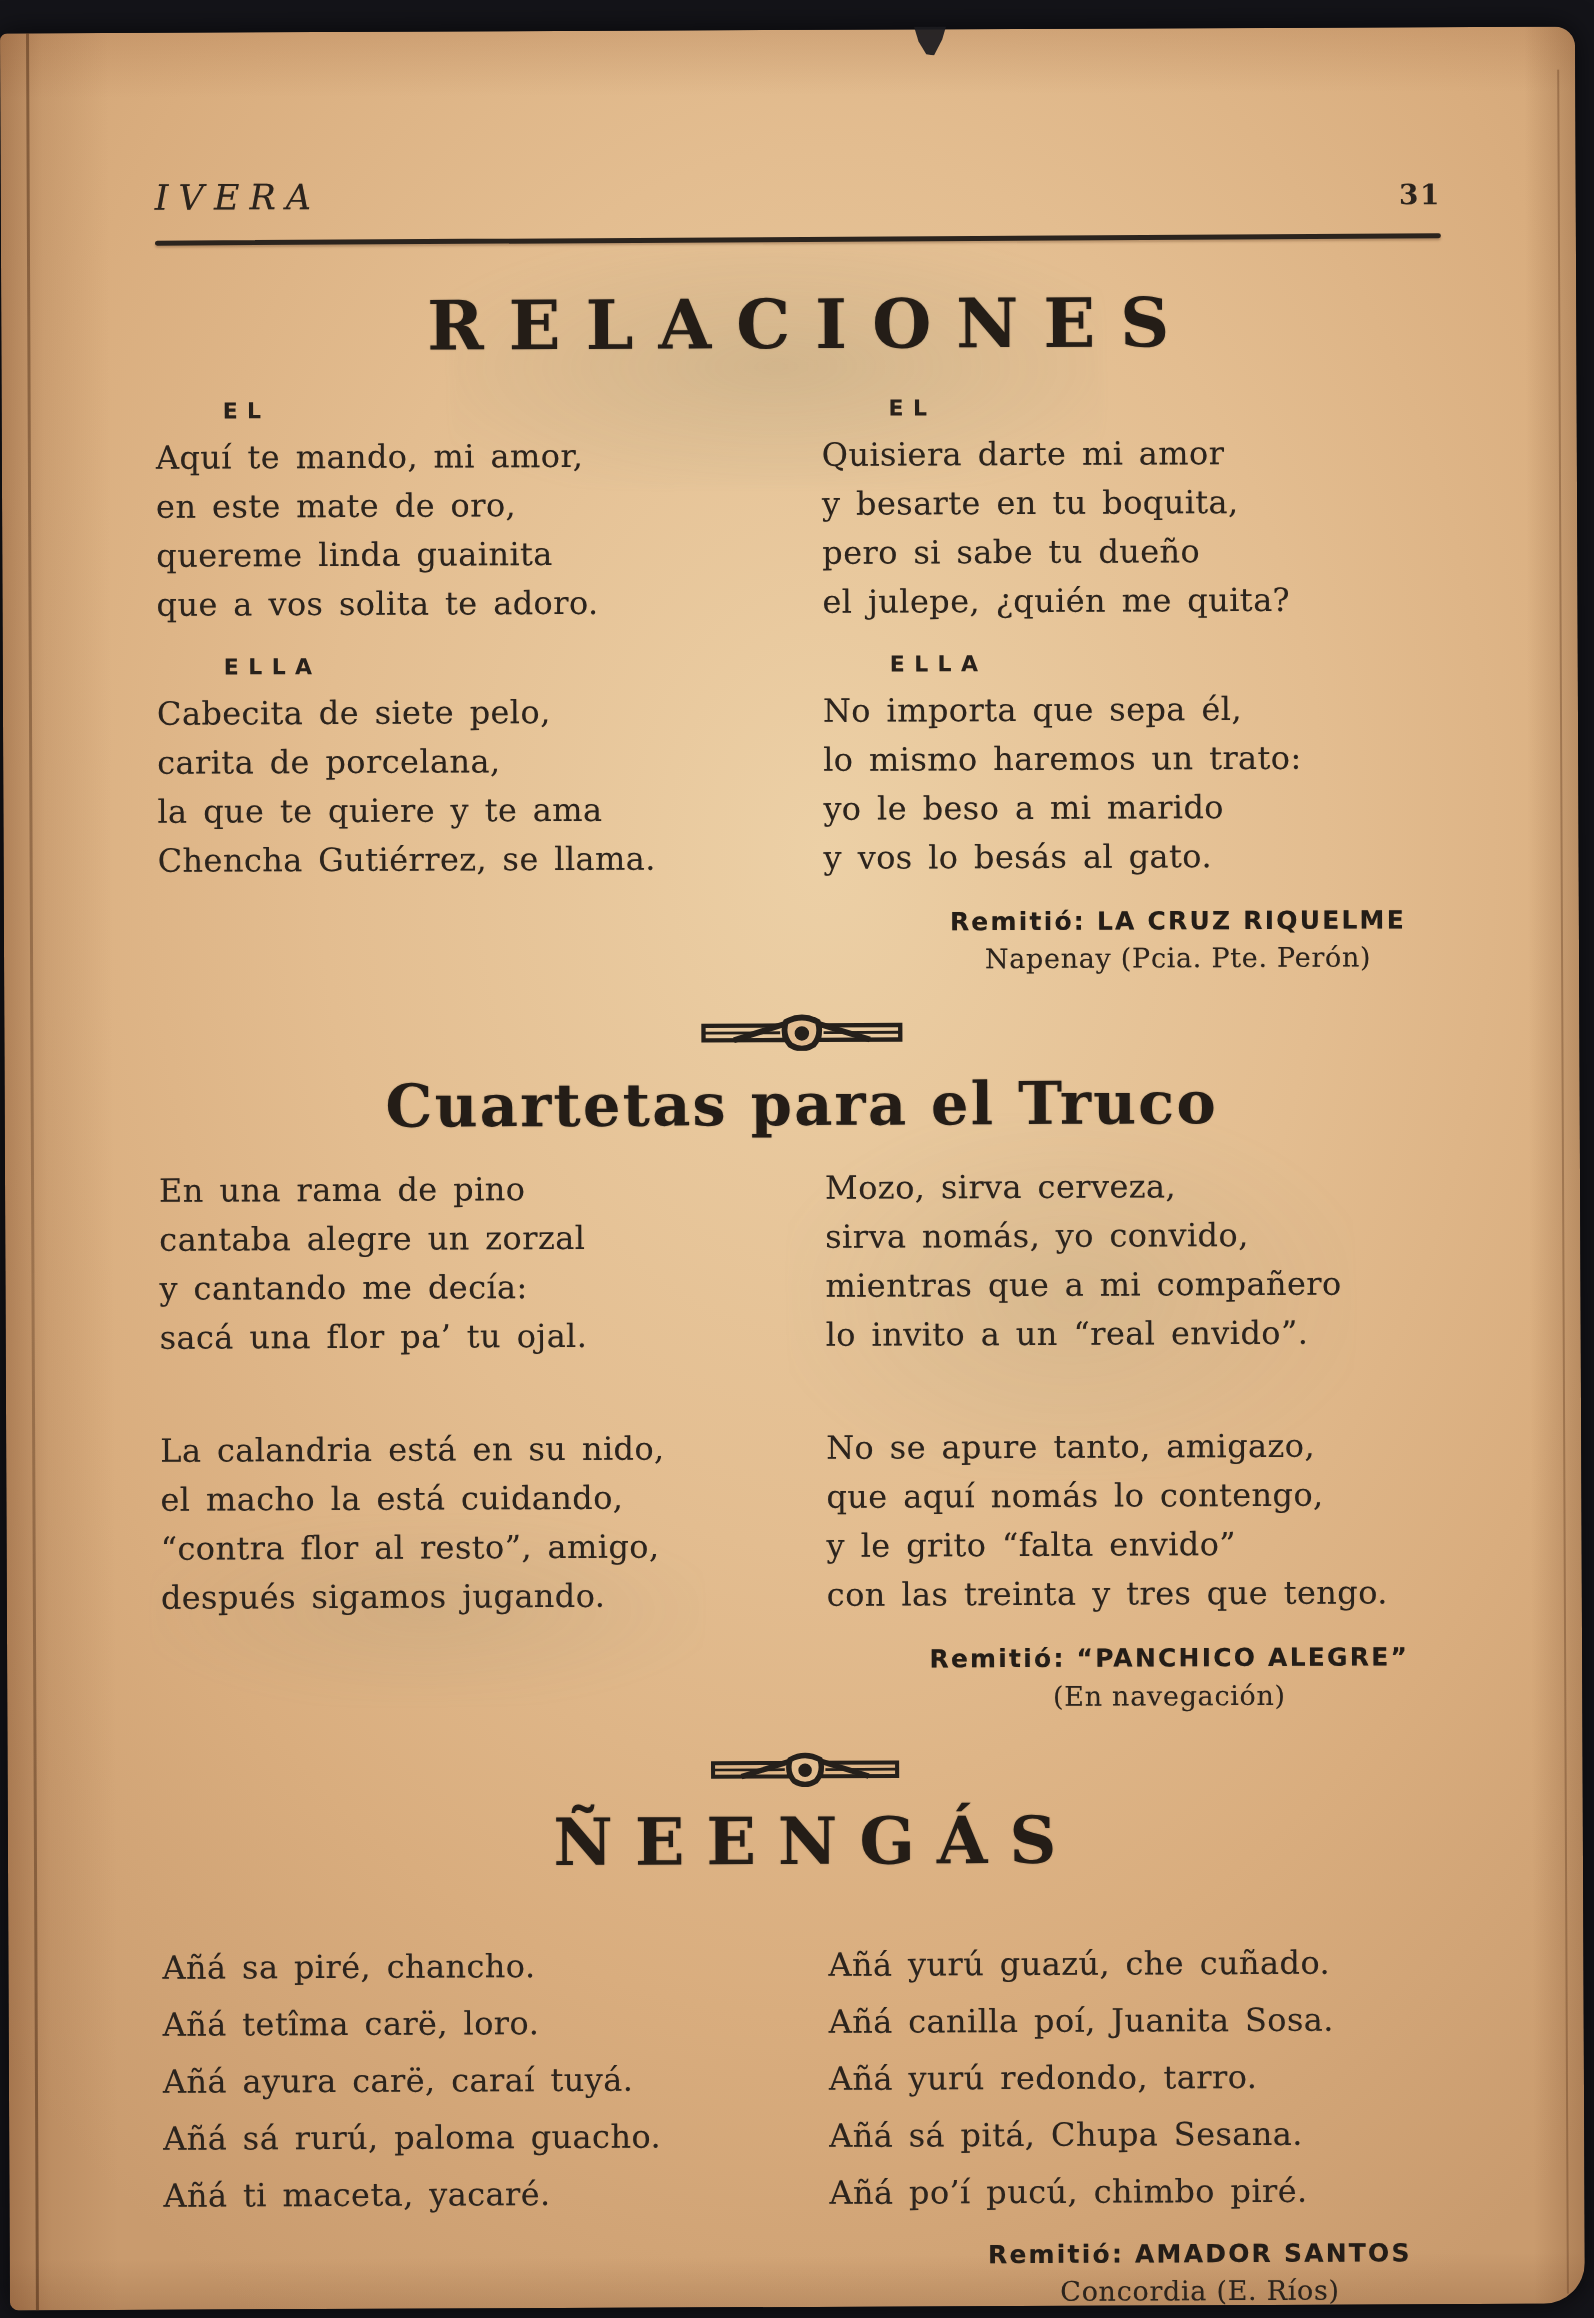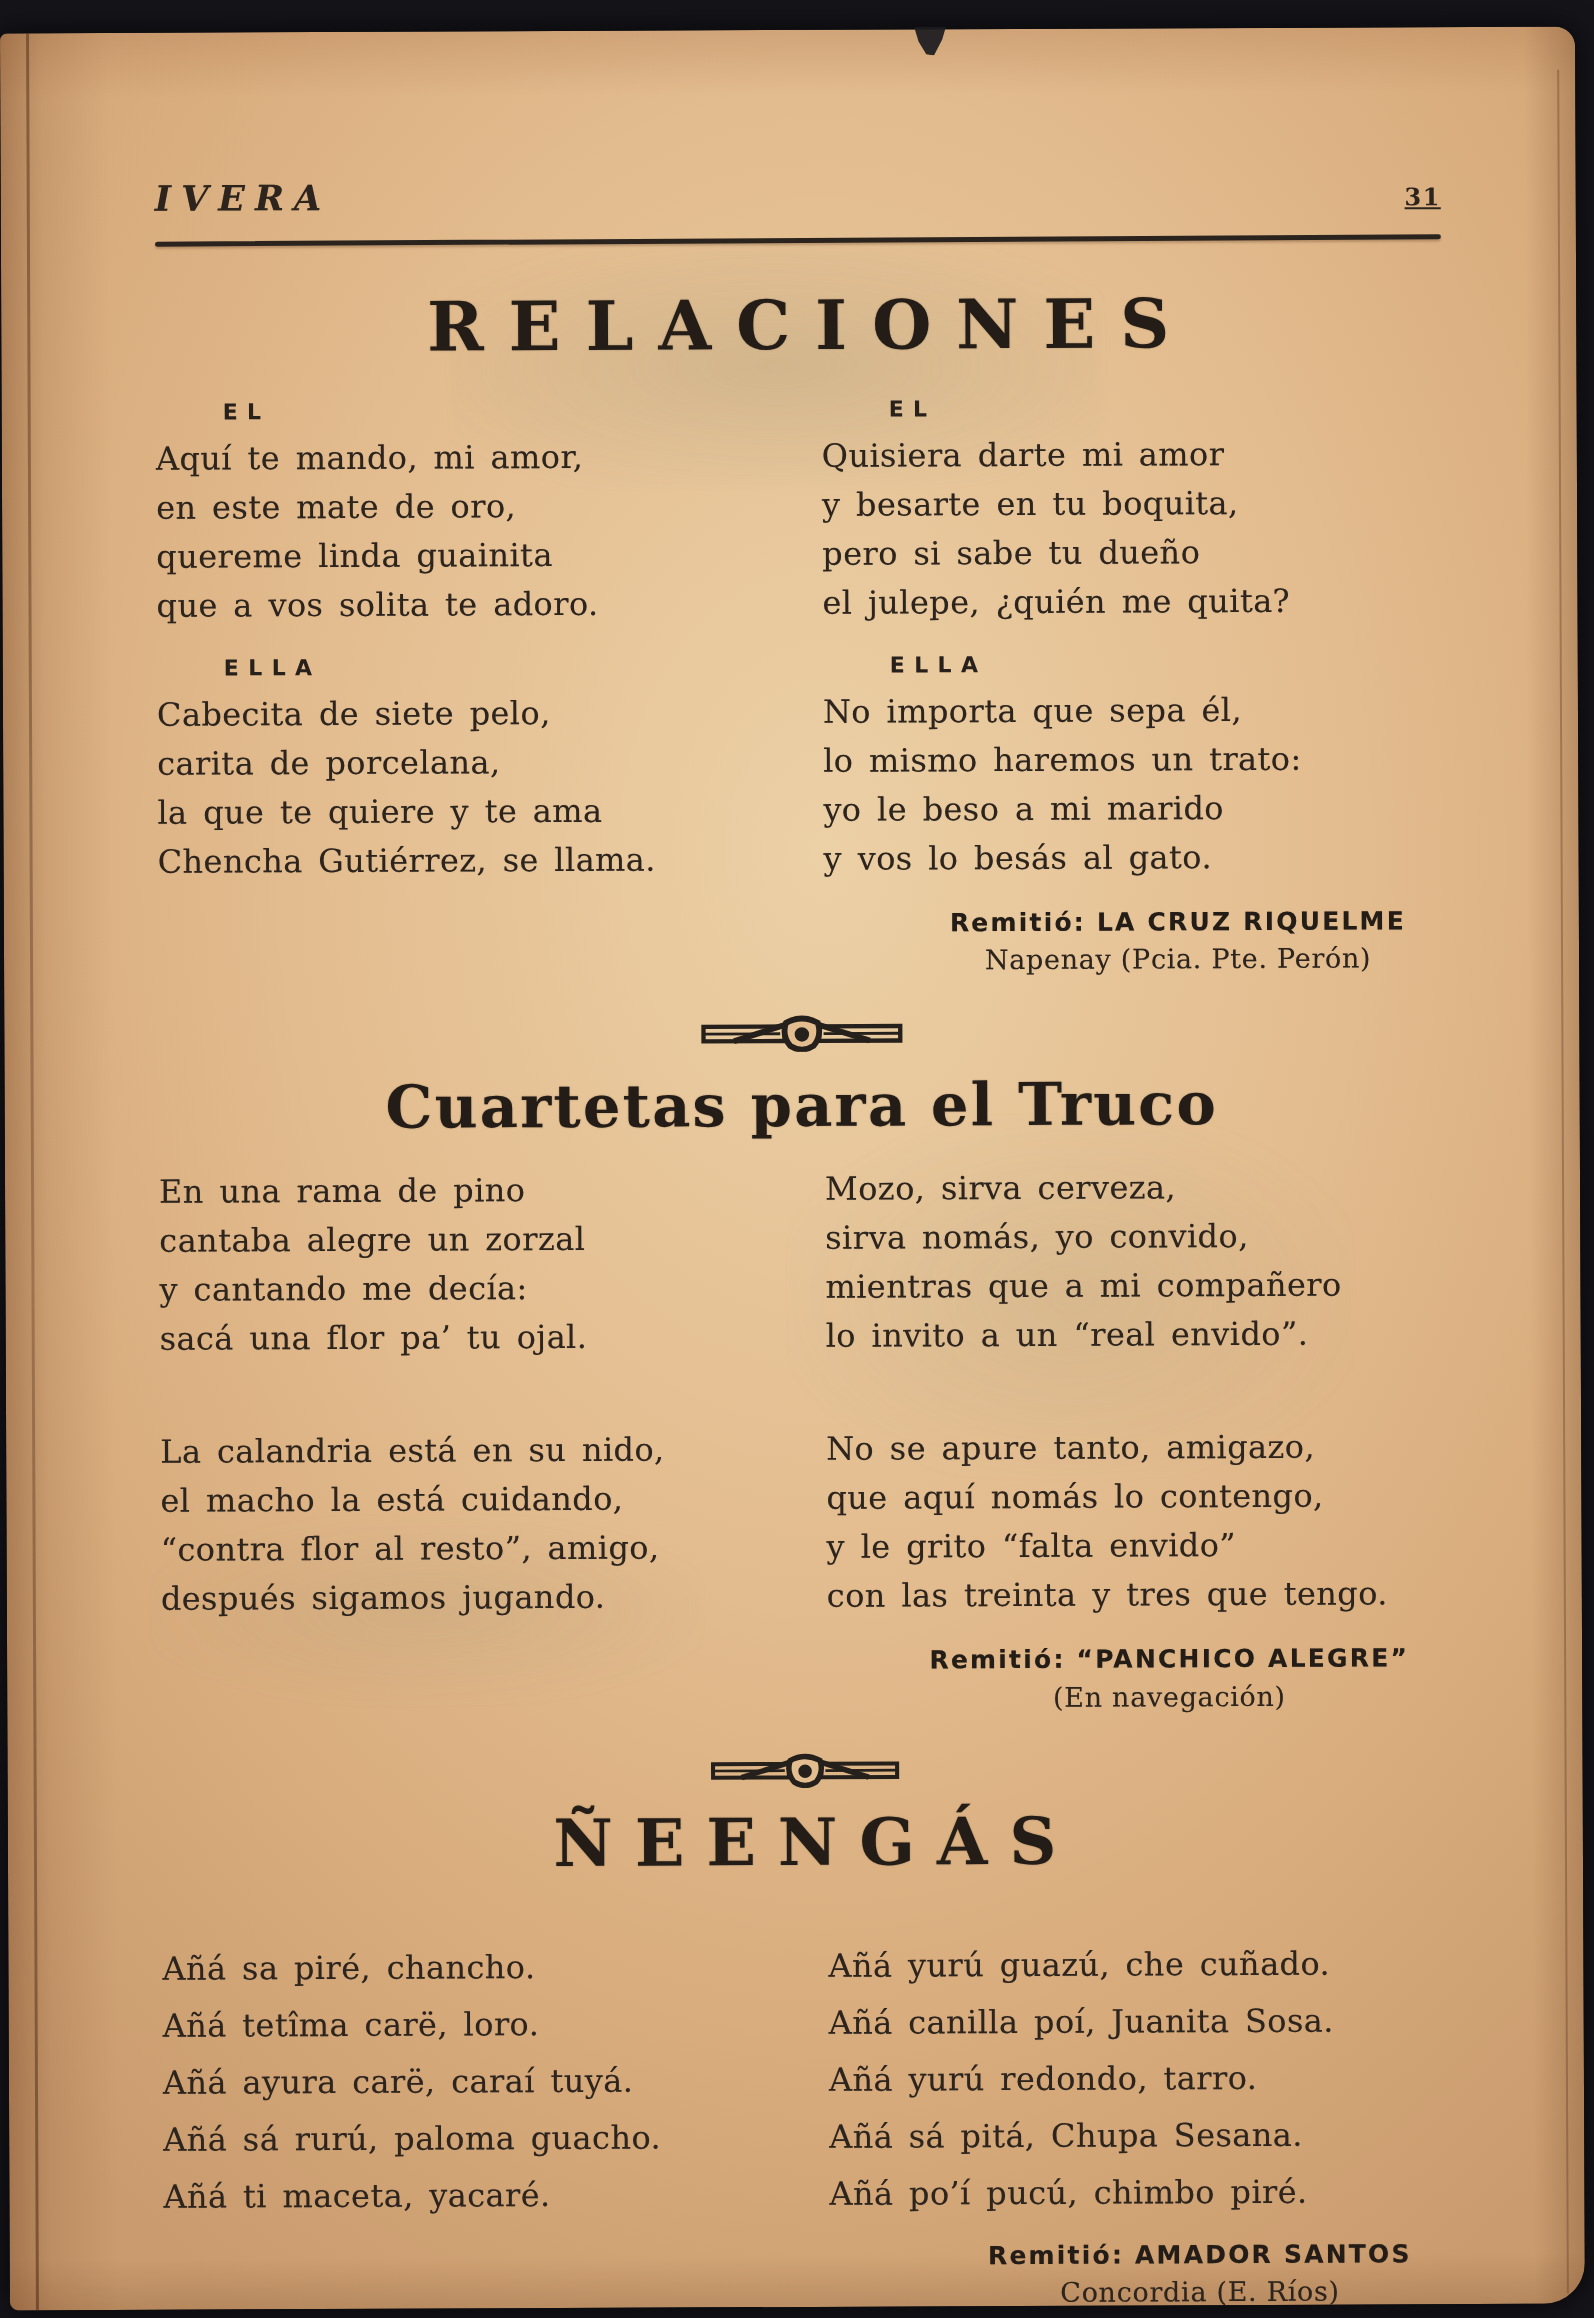--- a/index.html
+++ b/index.html
@@ -46,24 +46,24 @@
     background:radial-gradient(60% 60% at 50% 50%, rgba(108,112,86,.16), rgba(108,112,86,0)); }
   .ghost2 { left:783px; top:1087px; width:565px; height:362px;
     background:radial-gradient(55% 55% at 50% 50%, rgba(108,112,86,.11), rgba(108,112,86,0)); }
   .ghost3 { left:145px; top:1485px; width:551px; height:188px;
     background:radial-gradient(55% 55% at 50% 50%, rgba(108,112,86,.10), rgba(108,112,86,0)); }
 
   .content { position:relative; padding:145px 135px 0 154px; }
 
   .running-head { display:flex; justify-content:space-between; align-items:baseline; }
   .masthead {
-    font-style:italic; font-weight:bold; font-size:35px; letter-spacing:10px;
+    font-style:italic; font-weight:normal; font-size:35px; letter-spacing:10px;
     text-shadow:0 0 0.7px rgba(44,36,29,.4);
   }
-  .page-number { font-weight:bold; font-size:24px; letter-spacing:1.4px;text-decoration:underline; }
+  .page-number { font-weight:bold; font-size:28px; letter-spacing:1.4px; }
   .head-rule {
     margin-top:22px; height:5px; background:#2b241e; border-radius:2.9px;
     box-shadow:0 2.2px 2.2px rgba(92,56,30,.30);
     transform:rotate(-0.08deg);
   }
 
   .section-title {
     text-align:center; font-weight:bold; color:#241d17;
     text-shadow:0 0 1.4px rgba(36,29,23,.45);
   }

